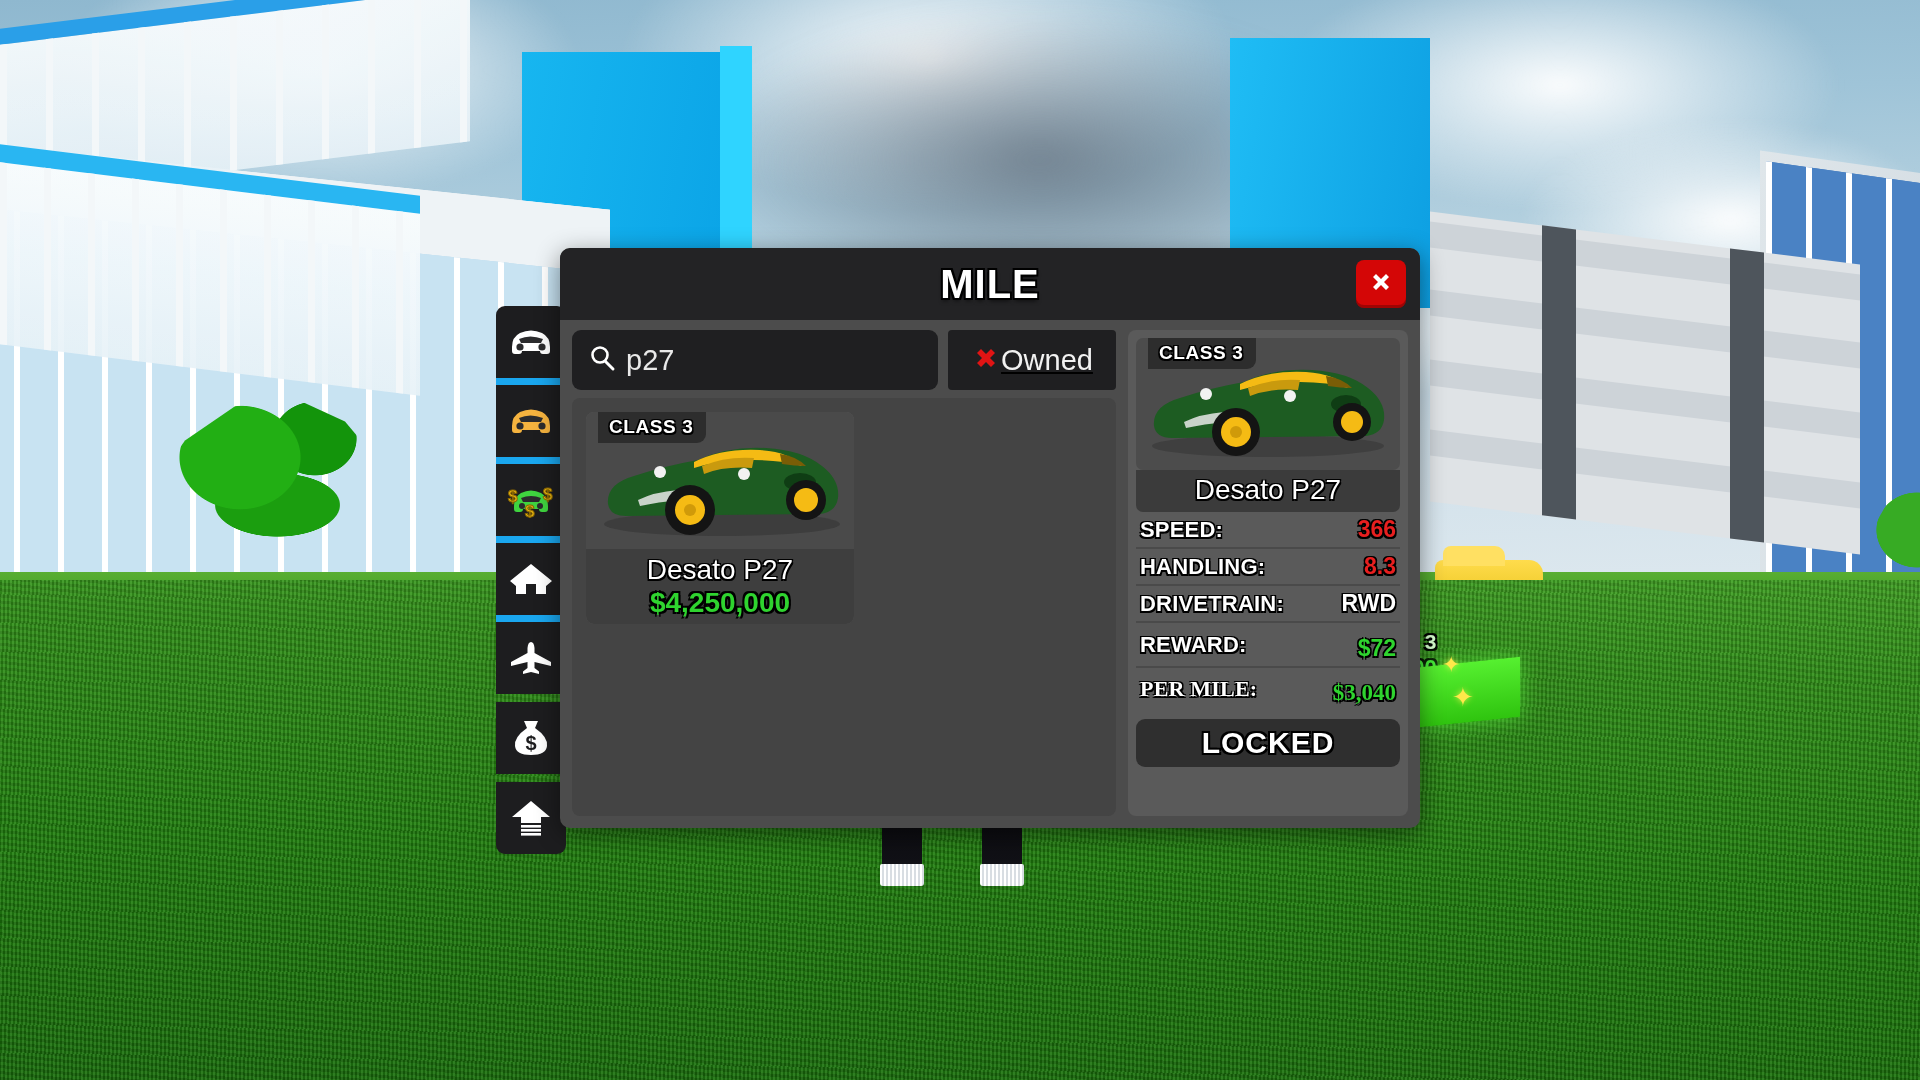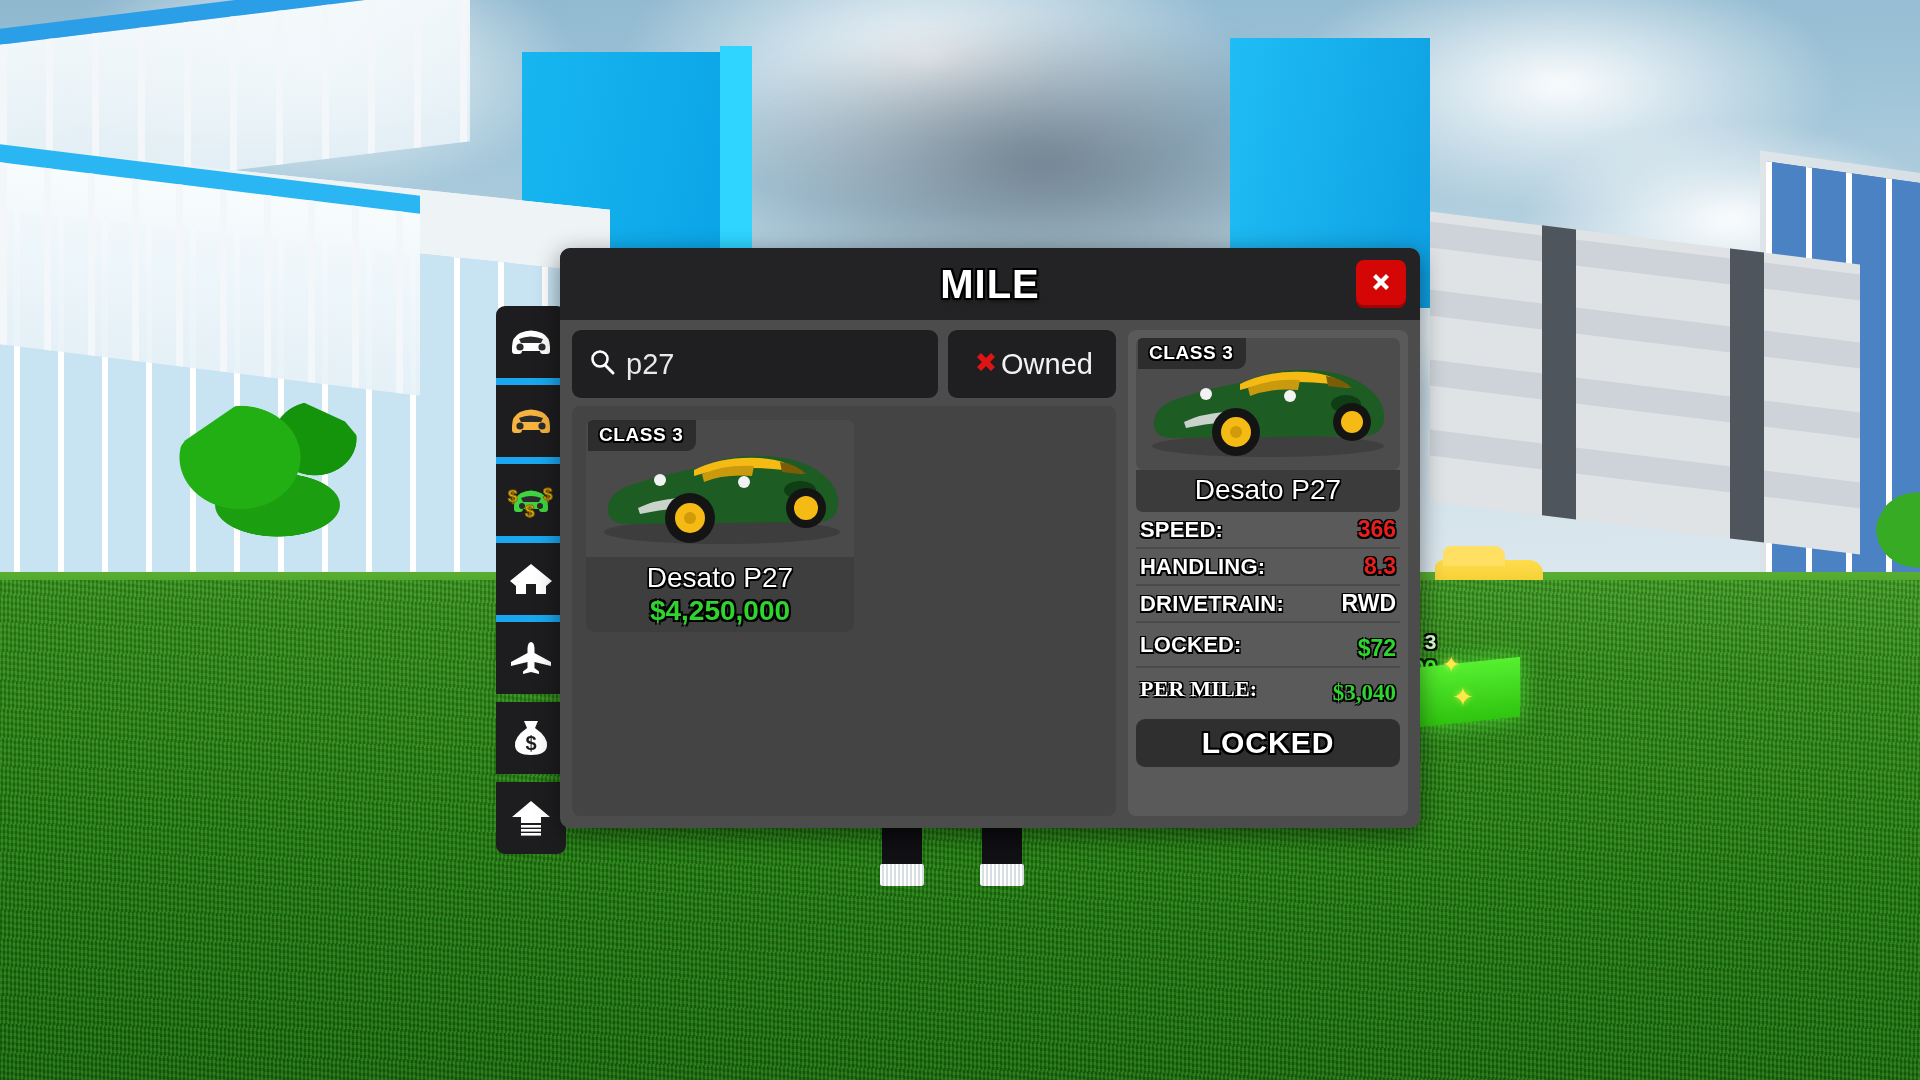--- a/index.html
+++ b/index.html
@@ -223,49 +223,50 @@
   }
 
   #store-body{
     position:absolute; left:0; top:72px; right:0; bottom:0;
     padding:10px 12px 12px 12px;
     display:flex; gap:12px;
   }
 
   #left-col{ flex:1; display:flex; flex-direction:column; gap:8px; min-width:0; }
 
-  #search-row{ display:flex; gap:10px; height:68px; }
+  #search-row{ display:flex; gap:10px; height:60px; }
   #search-box{
     flex:1; background:#1f1f21; border-radius:9px;
     display:flex; align-items:center; gap:10px; padding:0 16px;
     cursor:text;
   }
   #search-text{ color:#e9e9e9; font-size:29px; }
   #owned-btn{
-    width:168px; background:#1f1f21; border-radius:9px;
+    width:168px; background:#1f1f21; border-radius:4px;
     display:flex; align-items:center; justify-content:center; gap:0;
     cursor:pointer;
+    text-decoration:underline;
   }
   #owned-label{ color:#f2f2f2; font-size:29px; }
 
   #results{
     flex:1; background:#444444; border-radius:8px;
     padding:14px; display:flex; flex-wrap:wrap; align-content:flex-start; gap:14px;
   }
 
   .car-card{
     width:268px; background:#585858; border-radius:8px; overflow:hidden;
     cursor:pointer; position:relative;
     height:212px;
   }
   .card-img{
     height:137px; background:#4a4a4a; position:relative;
   }
   .class-badge{
-    position:absolute; left:2px; top:0;
+    position:absolute; left:12px; top:0;
     background:#2d2d2d; color:#fff;
     font-size:19px; font-weight:bold; letter-spacing:.6px;
     padding:4px 13px 5px 11px; border-radius:0 0 9px 0;
     text-shadow:-1.5px -1.5px 0 #000,1.5px -1.5px 0 #000,-1.5px 1.5px 0 #000,1.5px 1.5px 0 #000;
     z-index:3;
   }
   .card-foot{
     height:75px; background:#3e3e3e;
     display:flex; flex-direction:column; align-items:center; justify-content:center;
   }
@@ -581,21 +582,21 @@
       </div>
       <div class="stat-row">
         <span class="stat-key">HANDLING:</span>
         <span class="stat-val v-red">8.3</span>
       </div>
       <div class="stat-row">
         <span class="stat-key">DRIVETRAIN:</span>
         <span class="stat-val v-white">RWD</span>
       </div>
       <div class="stat-row">
-        <span class="stat-key">LOCKED:</span>
+        <span class="stat-key">REWARD:</span>
         <span class="stat-val v-green">$72</span>
       </div>
       <div class="stat-row" style="border-bottom:none;font-family:Liberation Serif, serif;">
         <span class="stat-key">PER MILE:</span>
         <span class="stat-val v-green">$3,040</span>
       </div>
 
       <div id="locked-btn">
         <span id="locked-label">LOCKED</span>
       </div>

